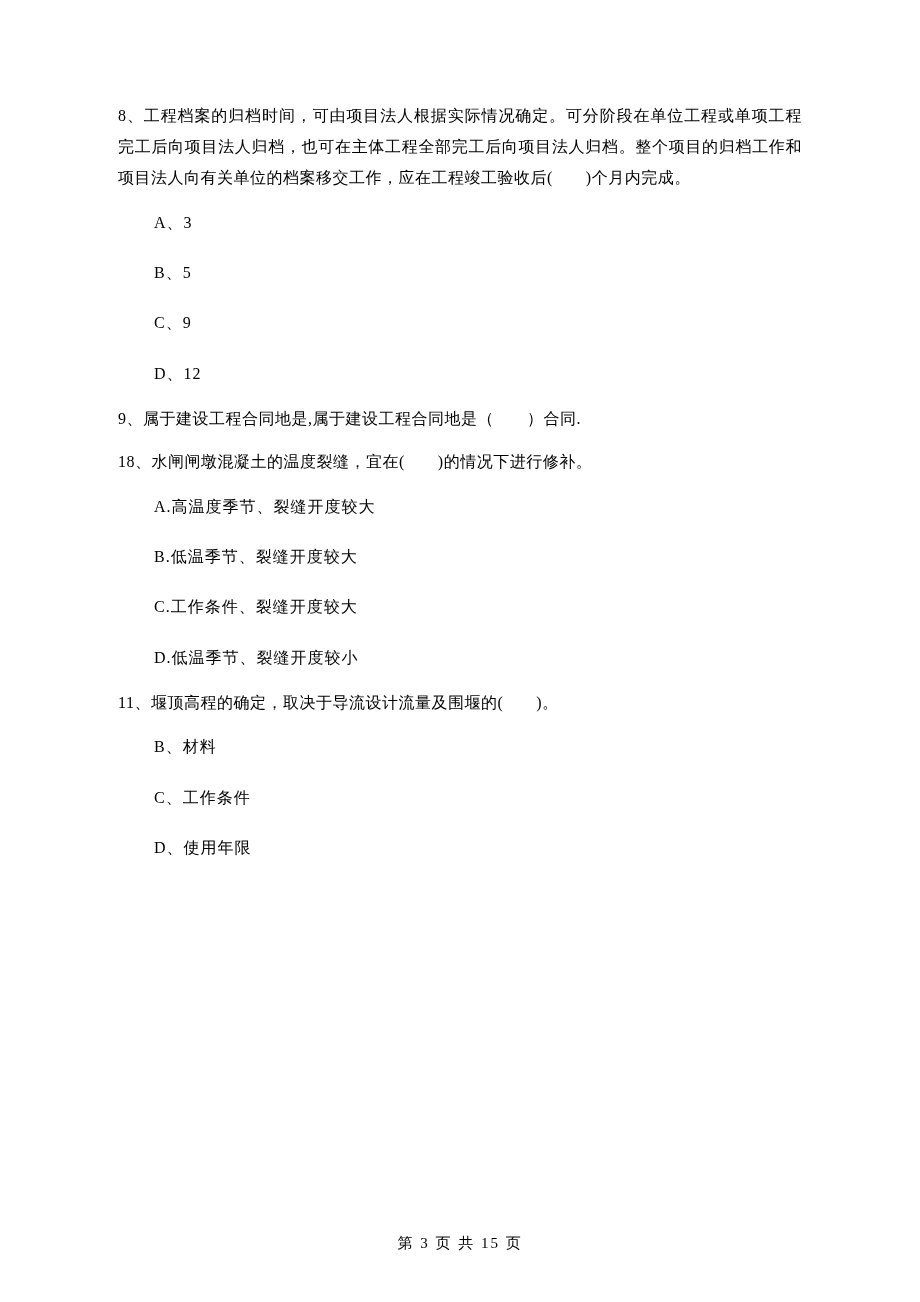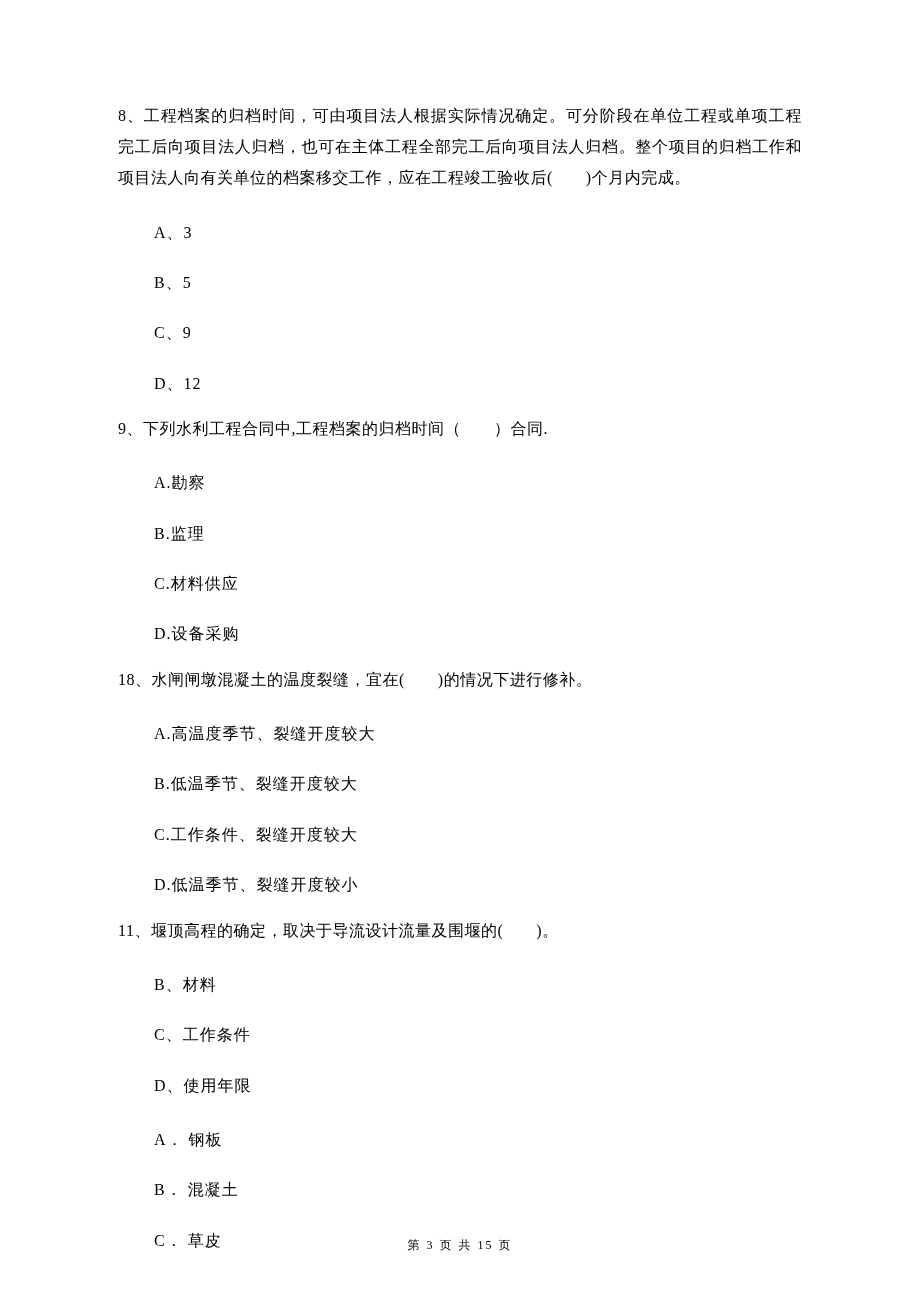--- a/index.html
+++ b/index.html
@@ -21,60 +21,54 @@
     .question {
       margin-bottom: 12px;
     }
     .question-text {
       line-height: 1.95;
       text-align: justify;
       letter-spacing: 0.5px;
     }
     .options {
       padding-left: 36px;
-      margin-top: 24px;
+      margin-top: 14px;
     }
     .option {
       margin-bottom: 20px;
       letter-spacing: 1px;
     }
     .option:last-child {
       margin-bottom: 14px;
     }
     .footer {
       position: absolute;
       bottom: 45px;
       left: 0;
       width: 100%;
       text-align: center;
-      font-size: 12px;
+      font-size: 15px;
       letter-spacing: 2px;
     }
   </style>
 </head>
 <body>
 
 <div class="question">
   <div class="question-text"><span>8、</span><span>工程档案的归档时间，可由项目法人根据实际情况确定。可分阶段在单位工程或单项工程完工后向项目法人归档，也可在主体工程全部完工后向项目法人归档。整个项目的归档工作和项目法人向有关单位的档案移交工作，应在工程竣工验收后(　　)个月内完成。</span></div>
   <div class="options">
     <div class="option">A、3</div>
     <div class="option">B、5</div>
     <div class="option">C、9</div>
     <div class="option">D、12</div>
   </div>
 </div>
 
 <div class="question">
-  <div class="question-text"><span>9、</span><span>下列水利工程合同中,工程档案的归档时间（　　）合同.</span></div>
-  <div class="options">
-    <div class="option">A.勘察</div>
-    <div class="option">B.监理</div>
-    <div class="option">C.材料供应</div>
-    <div class="option">D.设备采购</div>
-  </div>
+  <div class="question-text"><span>9、</span><span>属于建设工程合同地是,属于建设工程合同地是（　　）合同.</span></div>
 </div>
 
 <div class="question">
   <div class="question-text"><span>18、</span><span>水闸闸墩混凝土的温度裂缝，宜在(　　)的情况下进行修补。</span></div>
   <div class="options">
     <div class="option">A.高温度季节、裂缝开度较大</div>
     <div class="option">B.低温季节、裂缝开度较大</div>
     <div class="option">C.工作条件、裂缝开度较大</div>
     <div class="option">D.低温季节、裂缝开度较小</div>
   </div>
@@ -83,20 +77,15 @@
 <div class="question">
   <div class="question-text"><span>11、</span><span>堰顶高程的确定，取决于导流设计流量及围堰的(　　)。</span></div>
   <div class="options">
     <div class="option">B、材料</div>
     <div class="option">C、工作条件</div>
     <div class="option">D、使用年限</div>
   </div>
 </div>
 
 <div class="question">
-  <div class="options">
-    <div class="option">A． 钢板</div>
-    <div class="option">B． 混凝土</div>
-    <div class="option">C． 草皮</div>
-  </div>
 </div>
 
 <div class="footer">第 3 页 共 15 页</div>
 
 </body></html>

